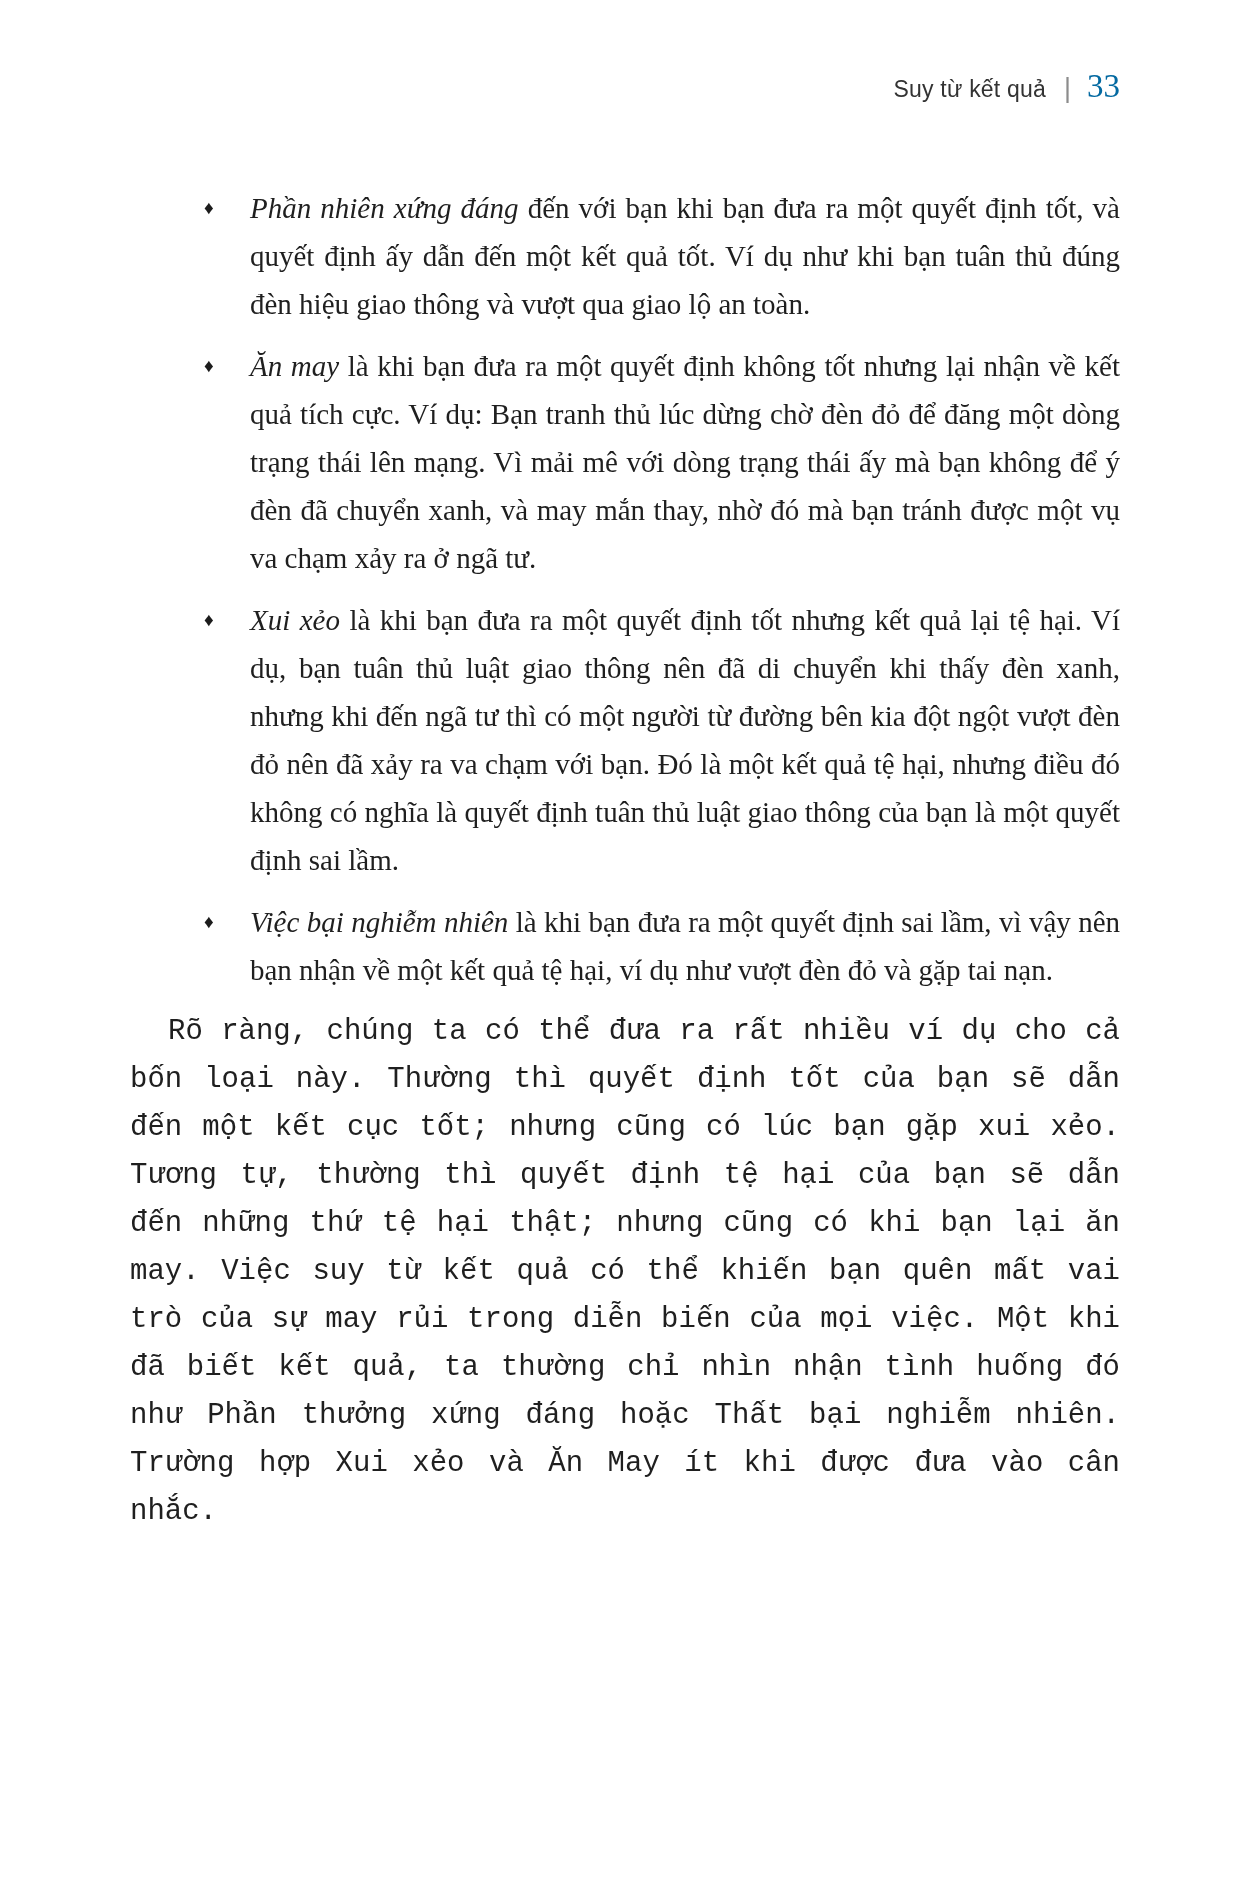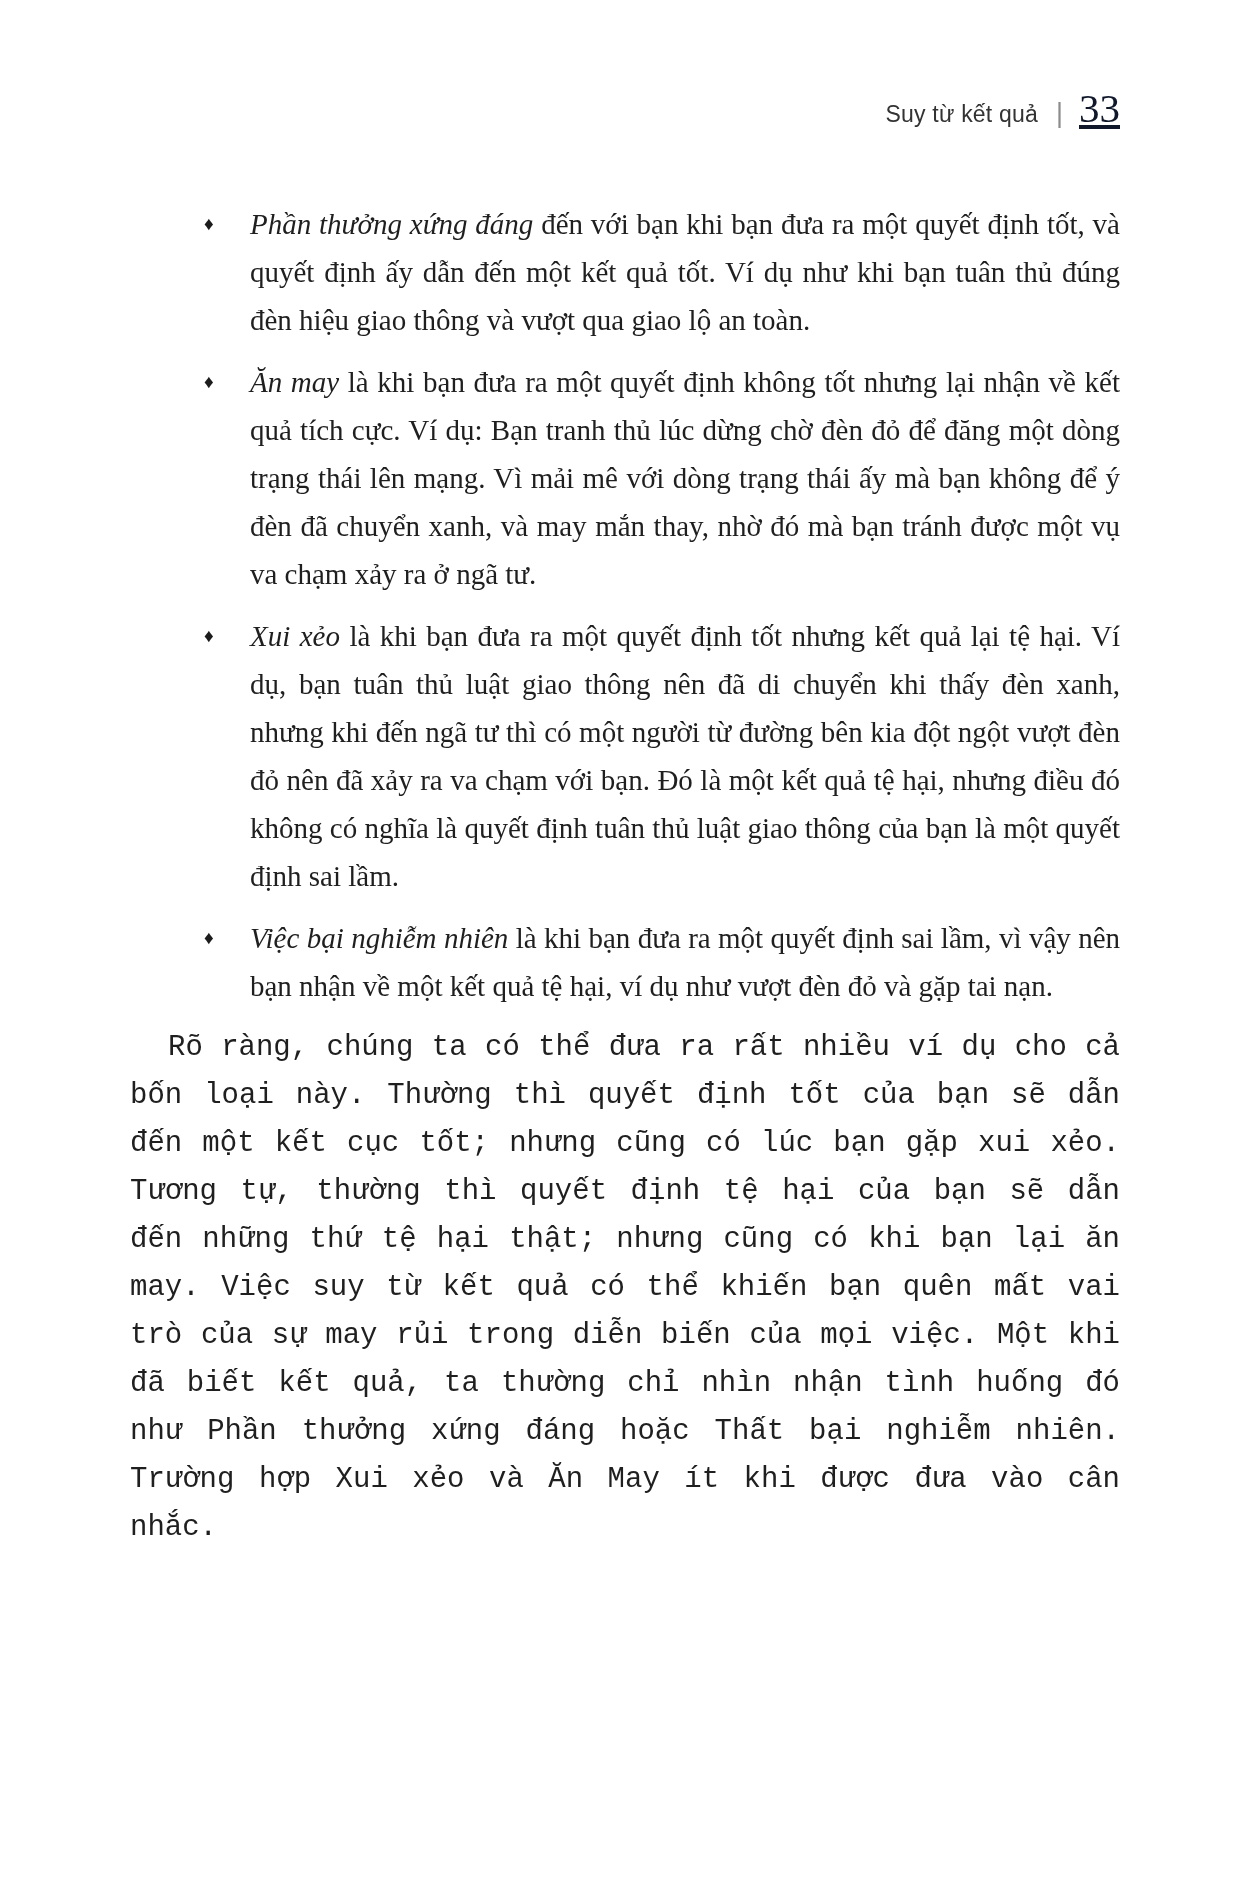--- a/index.html
+++ b/index.html
@@ -4,21 +4,21 @@
 <style>
   html, body {
     margin: 0;
     padding: 0;
     background: #ffffff;
   }
   .page {
     position: relative;
     width: 1245px;
     height: 1594px;
-    margin: 16px auto;
+    margin: 0 auto;
     background: #ffffff;
     box-sizing: border-box;
     padding: 68px 125px 0 130px;
     font-family: "Liberation Serif", "DejaVu Serif", serif;
     color: #1f1f1f;
     overflow: hidden;
   }
   
   .running-header {
     display: flex;
@@ -34,23 +34,22 @@
   }
   .running-header .separator {
     font-family: "Liberation Sans", "DejaVu Sans", sans-serif;
     font-weight: 100;
     font-size: 27px;
     color: #8c8c8c;
     margin: 0 16px 0 18px;
   }
   .running-header .page-number {
     font-family: "Liberation Serif", "DejaVu Serif", serif;
-    font-size: 41px;
-    color: #0f172a;
-    text-decoration: underline;
+    font-size: 33px;
+    color: #0369a1;
   }
   
   .body-text {
     font-size: 29px;
     line-height: 48px;
     text-align: justify;
   }
   ul.diamond-list {
     list-style: none;
     margin: 72px 0 0 0;
@@ -85,21 +84,21 @@
 
   <div class="running-header">
     <span class="section-title">Suy từ kết quả</span>
     <span class="separator">|</span>
     <span class="page-number">33</span>
   </div>
 
   <ul class="diamond-list body-text">
     <li>
       <span class="bullet-marker">♦</span>
-      <span class="lead-term">Phần thưởng xứng đáng</span>
+      <span class="lead-term">Phần nhiên xứng đáng</span>
       <span>đến với bạn khi bạn đưa ra một quyết định tốt, và quyết định ấy dẫn đến một kết quả tốt. Ví dụ như khi bạn tuân thủ đúng đèn hiệu giao thông và vượt qua giao lộ an toàn.</span>
     </li>
     <li>
       <span class="bullet-marker">♦</span>
       <span class="lead-term">Ăn may</span>
       <span>là khi bạn đưa ra một quyết định không tốt nhưng lại nhận về kết quả tích cực. Ví dụ: Bạn tranh thủ lúc dừng chờ đèn đỏ để đăng một dòng trạng thái lên mạng. Vì mải mê với dòng trạng thái ấy mà bạn không để ý đèn đã chuyển xanh, và may mắn thay, nhờ đó mà bạn tránh được một vụ va chạm xảy ra ở ngã tư.</span>
     </li>
     <li>
       <span class="bullet-marker">♦</span>
       <span class="lead-term">Xui xẻo</span>

